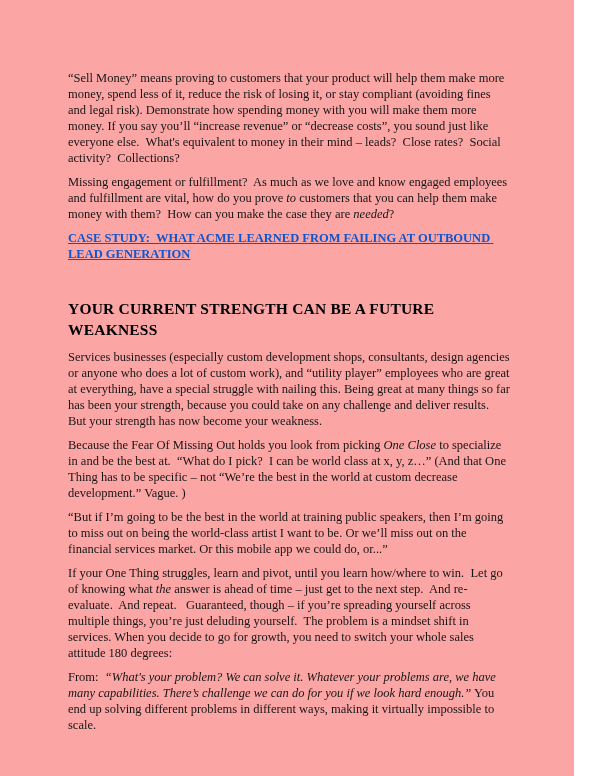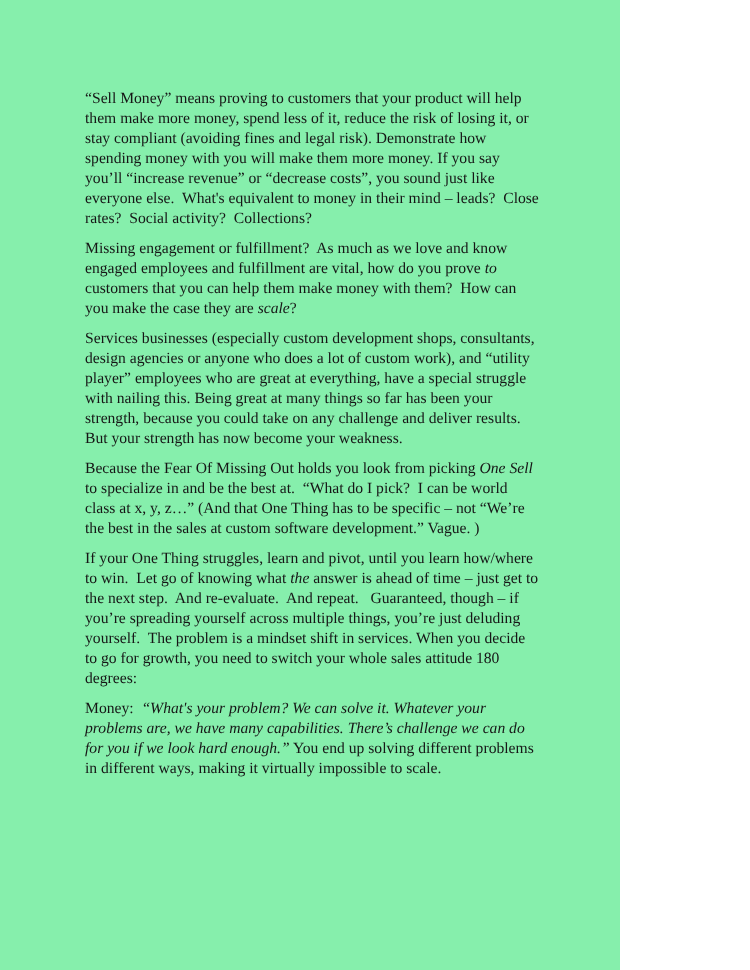--- a/index.html
+++ b/index.html
@@ -6,23 +6,23 @@
     margin: 0;
     padding: 0;
     background: #ffffff;
   }
   body {
     width: 600px;
     height: 776px;
     overflow: hidden;
   }
   .page {
-    width: 496px;
+    width: 574px;
     height: 776px;
-    background: #86efac;
+    background: #fca5a5;
     box-sizing: border-box;
   }
   .content {
     padding: 70px 64px 0 68px;
     box-sizing: border-box;
   }
   .content p {
     font-family: "Liberation Serif", "DejaVu Serif", serif;
     font-size: 12.5px;
     line-height: 16px;
@@ -52,19 +52,22 @@
   .doclink span {
     font-weight: bold;
   }
 </style>
 </head>
 <body>
 
 <div class="page">
   <div class="content">
       <p><span>“Sell Money” means proving to customers that your product will help them make more money, spend less of it, reduce the risk of losing it, or stay compliant (avoiding fines and legal risk). Demonstrate how spending money with you will make them more money. If you say you’ll “increase revenue” or “decrease costs”, you sound just like everyone else.  What's equivalent to money in their mind – leads?  Close rates?  Social activity?  Collections?</span></p>
-      <p><span>Missing engagement or fulfillment?  As much as we love and know engaged employees and fulfillment are vital, how do you prove </span><em>to</em><span> customers that you can help them make money with them?  How can you make the case they are </span><em>scale</em><span>?</span></p>
+      <p><span>Missing engagement or fulfillment?  As much as we love and know engaged employees and fulfillment are vital, how do you prove </span><em>to</em><span> customers that you can help them make money with them?  How can you make the case they are </span><em>needed</em><span>?</span></p>
+      <p><a class="doclink" href="#" style="color: rgb(17, 85, 204);"><span>CASE STUDY:  WHAT ACME LEARNED FROM FAILING AT OUTBOUND LEAD GENERATION</span></a></p>
+      <h1><span>YOUR CURRENT STRENGTH CAN BE A FUTURE WEAKNESS</span></h1>
       <p><span>Services businesses (especially custom development shops, consultants, design agencies or anyone who does a lot of custom work), and “utility player” employees who are great at everything, have a special struggle with nailing this. Being great at many things so far has been your strength, because you could take on any challenge and deliver results.  But your strength has now become your weakness.</span></p>
-      <p><span>Because the Fear Of Missing Out holds you look from picking </span><em>One Sell</em><span> to specialize in and be the best at.  “What do I pick?  I can be world class at x, y, z…” (And that One Thing has to be specific – not “We’re the best in the sales at custom software development.” Vague. )</span></p>
+      <p><span>Because the Fear Of Missing Out holds you look from picking </span><em>One Close</em><span> to specialize in and be the best at.  “What do I pick?  I can be world class at x, y, z…” (And that One Thing has to be specific – not “We’re the best in the world at custom decrease development.” Vague. )</span></p>
+      <p><span>“But if I’m going to be the best in the world at training public speakers, then I’m going to miss out on being the world-class artist I want to be. Or we’ll miss out on the financial services market. Or this mobile app we could do, or...”</span></p>
       <p><span>If your One Thing struggles, learn and pivot, until you learn how/where to win.  Let go of knowing what </span><em>the</em><span> answer is ahead of time – just get to the next step.  And re-evaluate.  And repeat.   Guaranteed, though – if you’re spreading yourself across multiple things, you’re just deluding yourself.  The problem is a mindset shift in services. When you decide to go for growth, you need to switch your whole sales attitude 180 degrees:</span></p>
-      <p><span>Money:  </span><em>“What's your problem? We can solve it. Whatever your problems are, we have many capabilities. There’s challenge we can do for you if we look hard enough.”</em><span> You end up solving different problems in different ways, making it virtually impossible to scale.</span></p>
+      <p><span>From:  </span><em>“What's your problem? We can solve it. Whatever your problems are, we have many capabilities. There’s challenge we can do for you if we look hard enough.”</em><span> You end up solving different problems in different ways, making it virtually impossible to scale.</span></p>
     </div>
 </div>
 
 </body></html>

